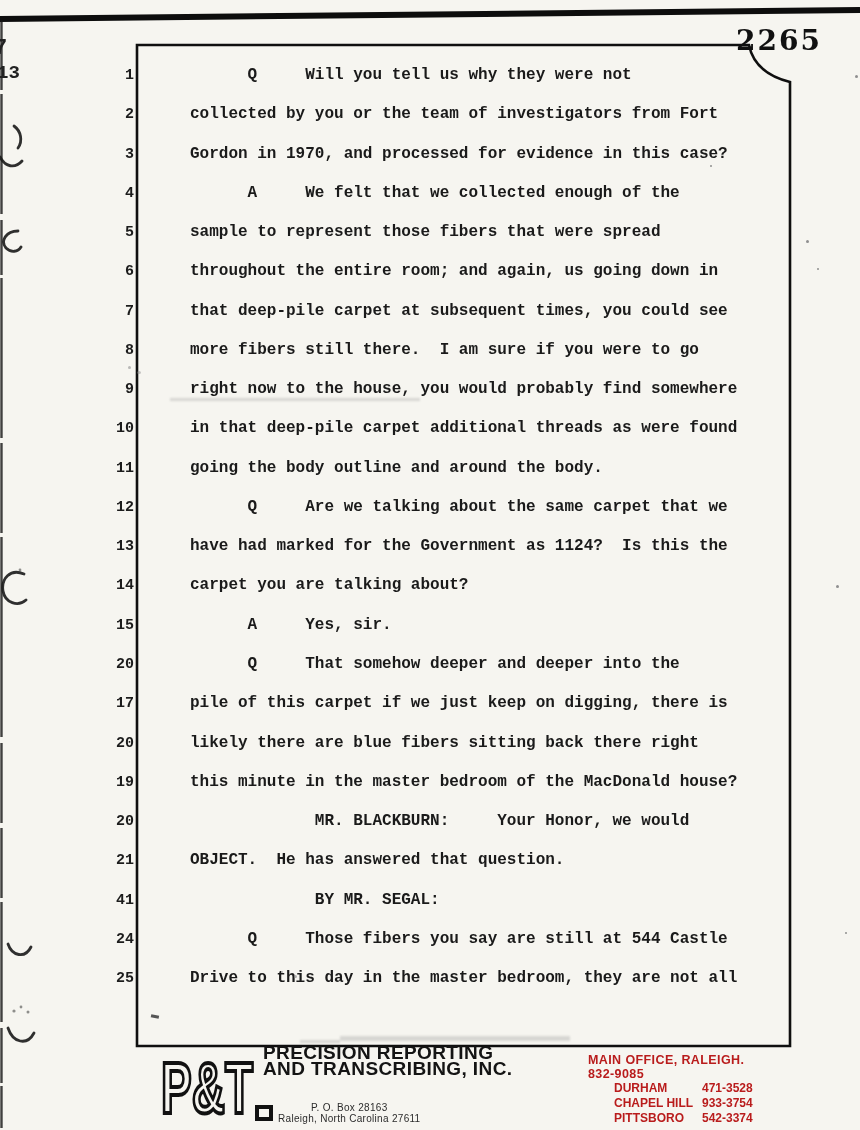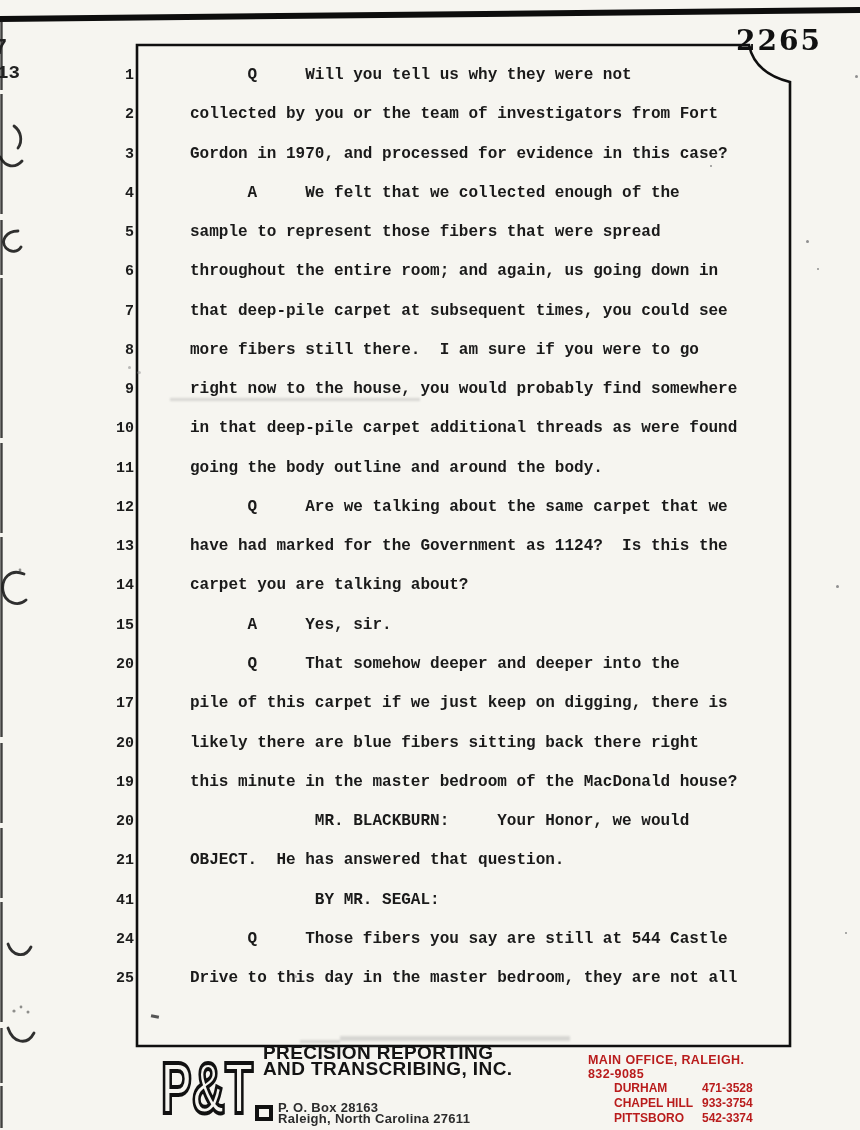--- a/index.html
+++ b/index.html
@@ -32,22 +32,22 @@
     position:absolute;left:190px;top:6px;white-space:pre;
     font-size:16px;font-weight:bold;color:#1a1a1a;letter-spacing:0px;
   }
 
   
   .footer{position:absolute;left:0;top:1045px;width:744px;height:85px;
     font-family:"Liberation Sans","DejaVu Sans",sans-serif;color:#111;}
   .logo-svg{position:absolute;left:160px;top:6px;}
   .company{position:absolute;left:263px;top:0;font-weight:bold;font-size:19px;
     letter-spacing:.4px;line-height:15.5px;color:#141414;}
-  .pobox{position:absolute;left:278px;top:58px;font-weight:bold;font-size:13px;
-    line-height:10.5px;letter-spacing:.3px;color:#2c2c2c;}
+  .pobox{position:absolute;left:278px;top:58px;font-weight:normal;font-size:10px;
+    line-height:10.5px;letter-spacing:.3px;color:#2c2c2c;text-align:center;}
   .contacts{position:absolute;left:588px;top:8px;font-weight:bold;color:#b91c1c;}
   .main-office{font-size:12.5px;letter-spacing:.4px;}
   .offrows{margin-left:26px;font-size:12px;line-height:14.8px;}
   .offrow{display:flex;}
   .offcity{width:88px;}
   .offphone{width:70px;}
 
   
   .speck{position:absolute;background:#8f8f8f;border-radius:50%;}
   .smudge{position:absolute;background:#9a9a9a;opacity:.33;filter:blur(1px);}

